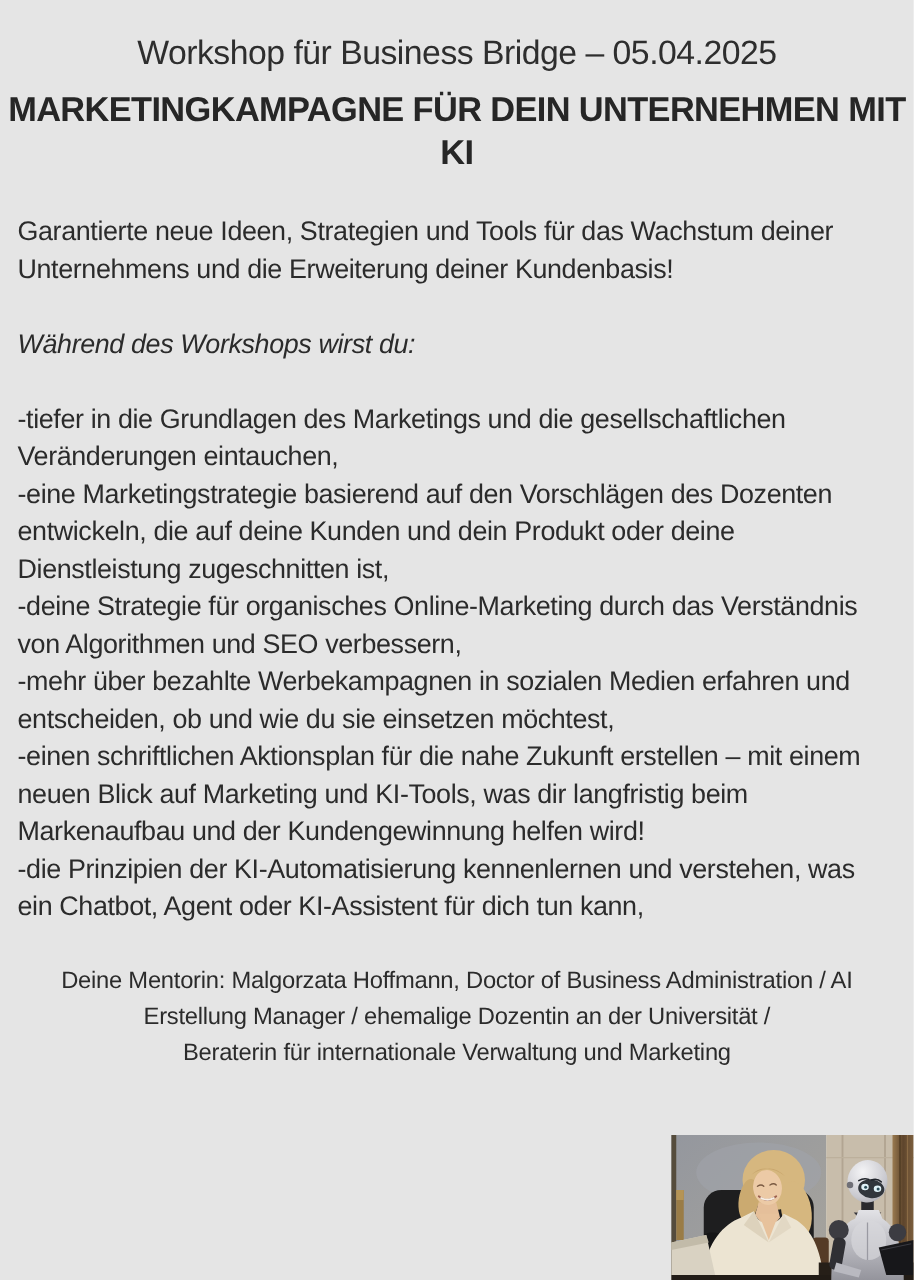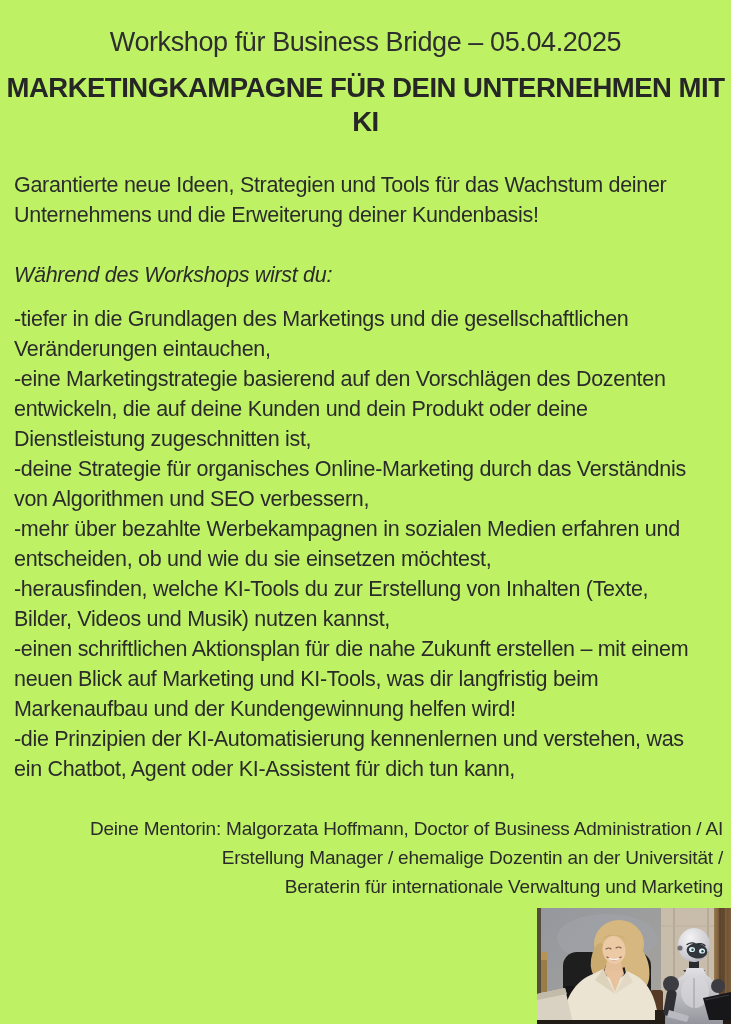--- a/index.html
+++ b/index.html
@@ -1,43 +1,43 @@
 <!DOCTYPE html>
 <html lang="de"><head>
 <meta charset="utf-8">
 <style>
   html,body{margin:0;padding:0;}
   .page{
     position:relative;
     width:731px;height:1024px;
-    background:#bef264;
+    background:#e5e5e5;
     color:#2B2B2B;
     font-family:"Liberation Sans","DejaVu Sans",sans-serif;
     overflow:hidden;
     -webkit-font-smoothing:antialiased;
   }
   .header{padding-top:26px;text-align:center;}
   .subtitle{
     font-size:27px;font-weight:400;letter-spacing:-0.4px;
     line-height:33px;color:#2e2e2e;
   }
   .title{
     font-size:27.5px;font-weight:700;letter-spacing:-0.5px;
     line-height:34px;margin-top:12px;color:#262626;
   }
   .content{
     margin:31px 20px 0 14px;
     font-size:21.5px;line-height:30px;letter-spacing:-0.3px;
   }
   .lead{margin-top:30px;font-style:italic;}
-  .bullets{margin-top:14px;}
+  .bullets{margin-top:30px;}
   .bullet{margin:0;}
   .mentor{
     margin-top:30px;padding:0 8px;
-    text-align:right;
+    text-align:center;
     font-size:19px;line-height:29px;letter-spacing:-0.2px;
   }
   .photo{
     position:absolute;right:0;bottom:0;
     width:194px;height:116px;
     line-height:0;
   }
   .photo svg{display:block;}
 </style>
 </head>
@@ -51,21 +51,20 @@
   </div>
 
   <div class="content">
     <div class="intro">Garantierte neue Ideen, Strategien und Tools für das Wachstum deiner Unternehmens und die Erweiterung deiner Kundenbasis!</div>
     <div class="lead">Während des Workshops wirst du:</div>
     <div class="bullets">
       <div class="bullet">-tiefer in die Grundlagen des Marketings und die gesellschaftlichen Veränderungen eintauchen,</div>
       <div class="bullet">-eine Marketingstrategie basierend auf den Vorschlägen des Dozenten entwickeln, die auf deine Kunden und dein Produkt oder deine Dienstleistung zugeschnitten ist,</div>
       <div class="bullet">-deine Strategie für organisches Online-Marketing durch das Verständnis von Algorithmen und SEO verbessern,</div>
       <div class="bullet">-mehr über bezahlte Werbekampagnen in sozialen Medien erfahren und entscheiden, ob und wie du sie einsetzen möchtest,</div>
-      <div class="bullet">-herausfinden, welche KI-Tools du zur Erstellung von Inhalten (Texte, Bilder, Videos und Musik) nutzen kannst,</div>
       <div class="bullet">-einen schriftlichen Aktionsplan für die nahe Zukunft erstellen – mit einem neuen Blick auf Marketing und KI-Tools, was dir langfristig beim Markenaufbau und der Kundengewinnung helfen wird!</div>
       <div class="bullet">-die Prinzipien der KI-Automatisierung kennenlernen und verstehen, was ein Chatbot, Agent oder KI-Assistent für dich tun kann,</div>
     </div>
   </div>
 
   <div class="mentor">
     <div>Deine Mentorin: Malgorzata Hoffmann, Doctor of Business Administration / AI</div>
     <div>Erstellung Manager / ehemalige Dozentin an der Universität /</div>
     <div>Beraterin für internationale Verwaltung und Marketing</div>
   </div>

